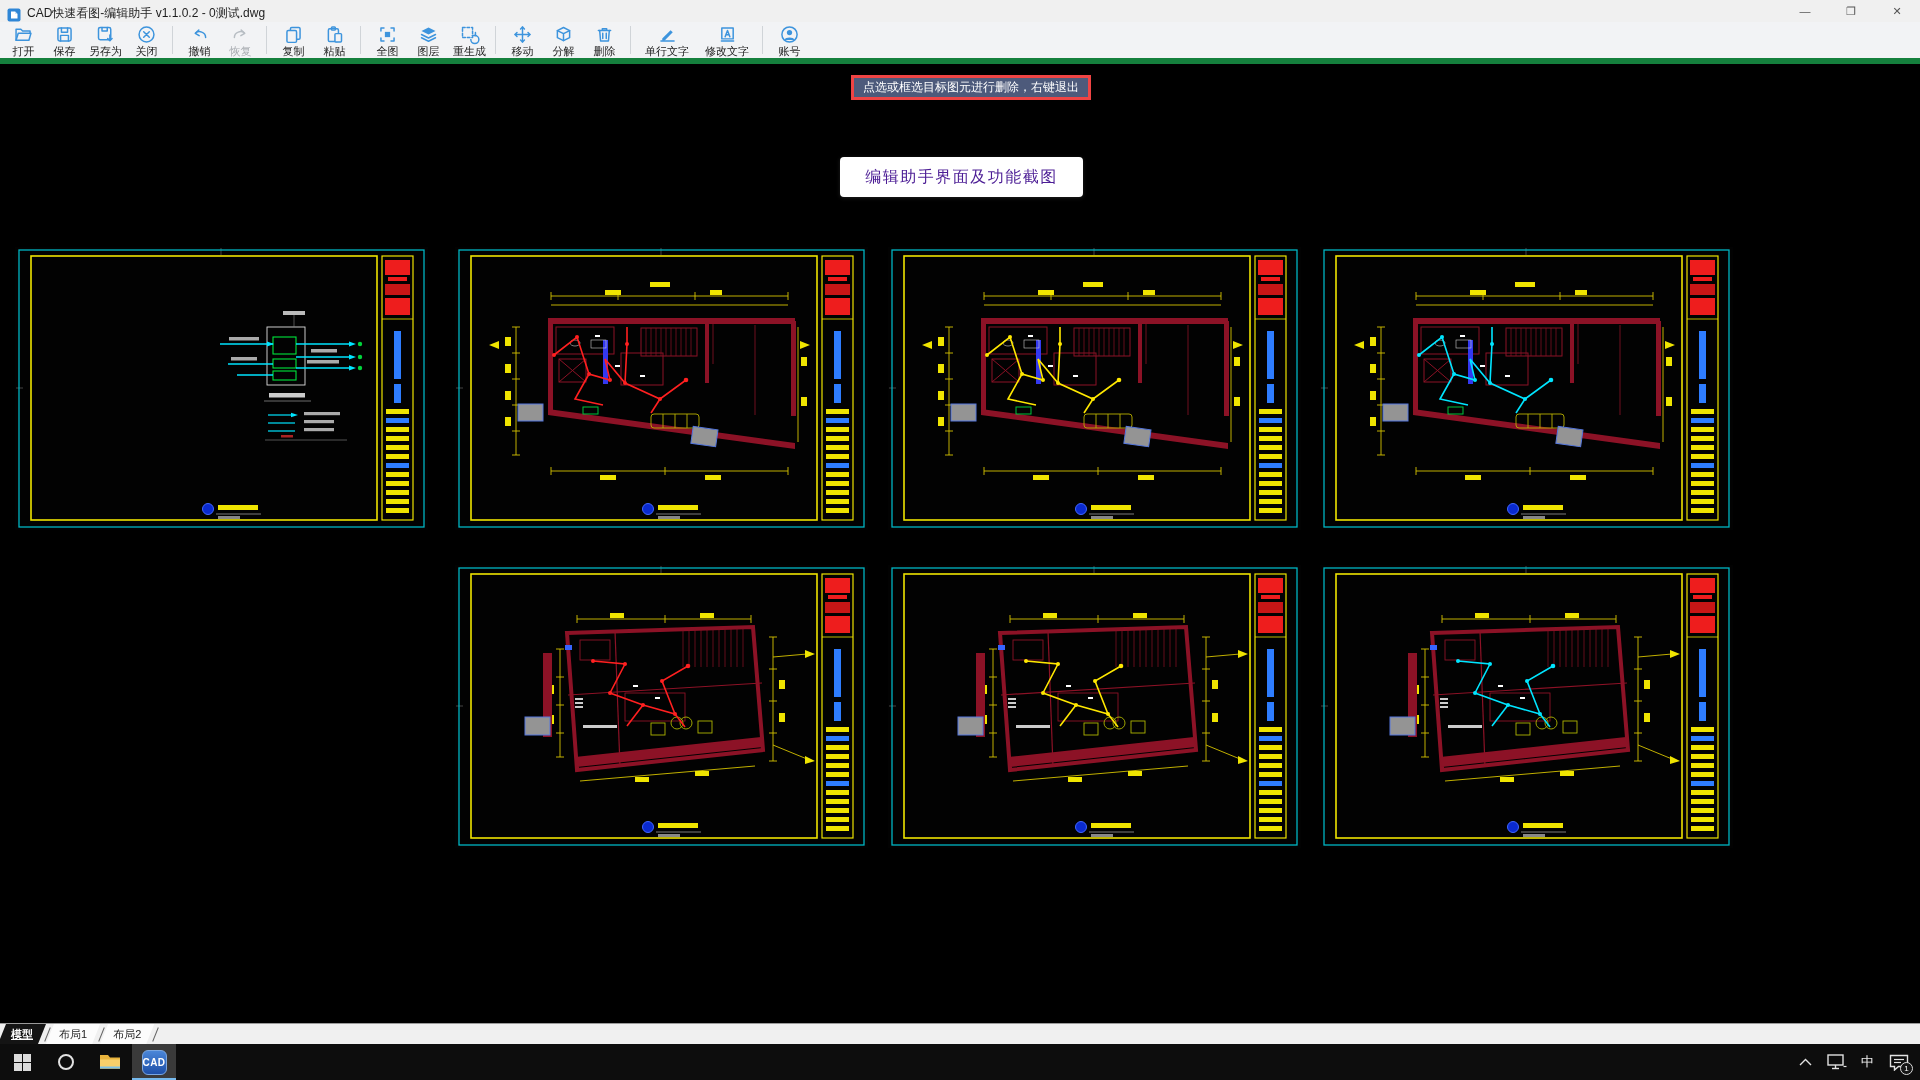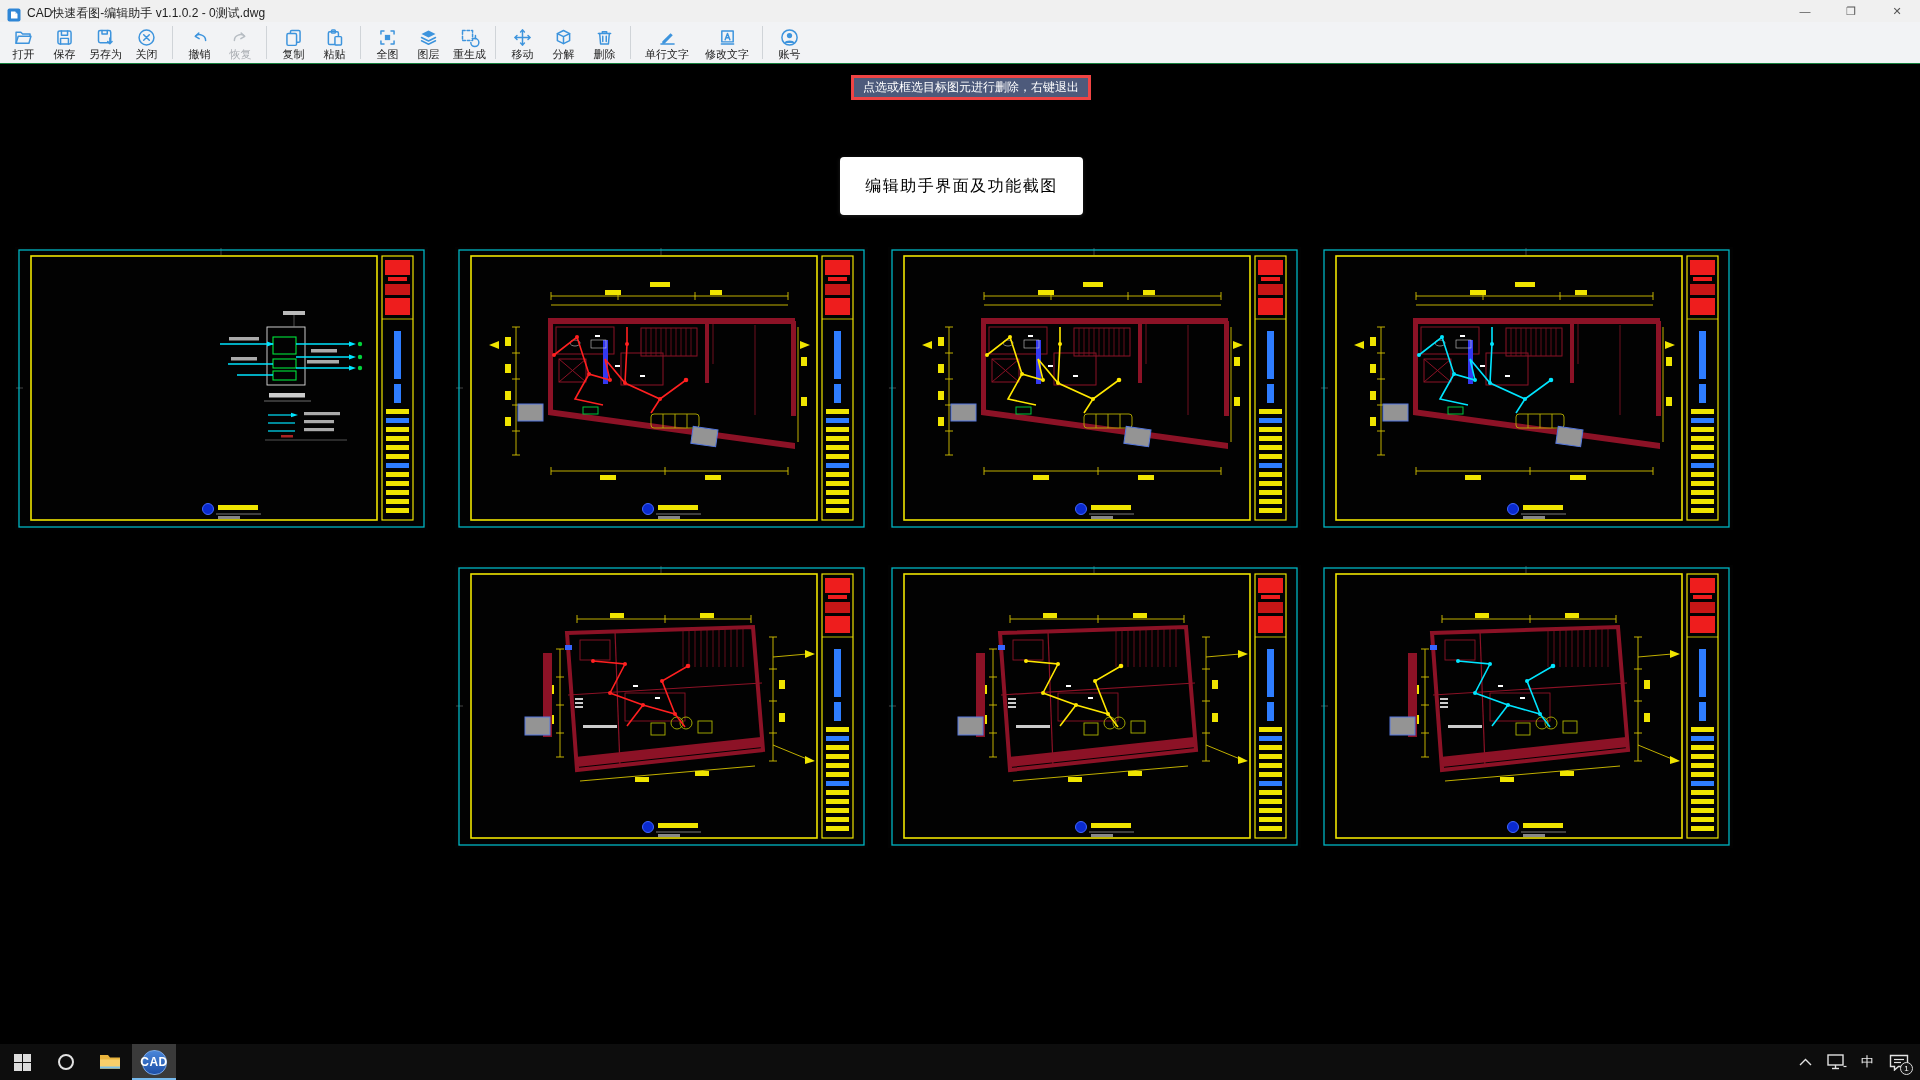--- a/index.html
+++ b/index.html
@@ -6,56 +6,56 @@
   html,body{width:1920px;height:1080px;overflow:hidden;background:#000;
     font-family:"Liberation Sans",sans-serif}
   
   .app{position:absolute;left:0;top:0;width:1920px;height:1044px;background:#000}
   .titlebar{height:22px;background:#f0f0f0;display:flex;align-items:flex-end;padding-left:7px;gap:6px}
   .app-ico{width:14px;height:14px;flex:0 0 auto}
   .titlebar .title{font-size:12px;color:#1d1d1d}
   .win-controls{margin-left:auto;display:flex;height:100%}
   .wc{width:46px;height:100%;display:flex;align-items:center;justify-content:center;color:#555;font-size:11px}
   
-  .toolbar{height:42px;background:#f2f3f5;border-bottom:1px solid #15803d;display:flex;align-items:stretch;padding:0 3px}
+  .toolbar{height:42px;background:#f2f3f5;border-bottom:6px solid #15803d;display:flex;align-items:stretch;padding:0 3px}
   .tb-btn{width:41px;display:flex;flex-direction:column;align-items:center;justify-content:center;gap:0;padding-top:2px;cursor:default}
   .tb-btn.wide{width:60px}
   .tb-ic{height:22px;display:flex;align-items:center}
   .tb-ic svg{width:21px;height:21px;stroke:#3d94dd;fill:none;stroke-width:1.7;stroke-linecap:round;stroke-linejoin:round}
   .tb-btn.disabled svg{stroke:#b7bdc3}
   .tb-ic svg .fillpart{fill:#3d94dd;stroke:none}
   .tb-ic svg .bgpart{fill:#f2f3f5}
   .tb-lb{font-size:11px;color:#222;white-space:nowrap;line-height:13px}
   .tb-btn.disabled .tb-lb{color:#a9adb2}
   .tb-sep{width:1px;background:#d0d4d8;margin:4px 6px 4px 5px}
   
   .canvas{position:absolute;left:0;top:64px;width:1920px;height:959px;background:#000;overflow:hidden}
   .tooltip{position:absolute;left:851px;top:11px;background:#4d5a7b;border:3px solid #ef4444;
     color:#fff;font-size:12px;line-height:16px;padding:1px 9px 2px;white-space:nowrap}
-  .overlay-btn{position:absolute;left:840px;top:93px;width:243px;height:58px;background:#fff;
-    border:none;border-radius:4px;color:#000000;font-size:16px;letter-spacing:1.5px;
+  .overlay-btn{position:absolute;left:840px;top:93px;width:243px;height:40px;background:#fff;
+    border:none;border-radius:4px;color:#4c1d95;font-size:16px;letter-spacing:1.5px;
     font-family:Liberation Sans, sans-serif;box-shadow:0 1px 4px rgba(255,255,255,.12);cursor:pointer}
   .sheet{position:absolute;width:413px;height:283px}
   .sheet svg{width:100%;height:100%;display:block}
   
   .tabbar{position:absolute;bottom:0;left:0;width:100%;height:21px;background:#f0f0f0;
     border-top:1px solid #9a9a9a;display:flex;align-items:stretch;padding-left:3px}
   .tab{font-size:11px;display:flex;align-items:center;justify-content:center;padding:0 13px;
     clip-path:polygon(8px 0,100% 0,calc(100% - 8px) 100%,0 100%);margin-left:-5px;cursor:pointer}
   .tab.active{background:#141414;color:#fff;text-decoration:underline;font-weight:bold}
   .tab.plain{background:#fcfcfc;color:#1c1c1c}
   .tab-slash{width:1px;height:15px;background:#666;transform:rotate(22deg);margin:3px 3px 0 1px}
   
   .taskbar{position:absolute;left:0;bottom:0;width:1920px;height:36px;background:#0d0d0d;
     display:flex;align-items:stretch}
   .tk-item{width:44px;display:flex;align-items:center;justify-content:center;position:relative;cursor:pointer}
   .tk-item.active-app{background:#3a3a3a}
   .tk-item.active-app::after{content:"";position:absolute;left:0;bottom:0;width:100%;height:2px;background:#76b9ec}
-  .cad-chip{width:25px;height:25px;border-radius:12px;background:linear-gradient(#4a86d8,#1d4fa8);
-    color:#fff;font-size:12px;font-weight:bold;display:flex;align-items:center;justify-content:center;
+  .cad-chip{width:25px;height:25px;border-radius:6px;background:linear-gradient(#4a86d8,#1d4fa8);
+    color:#fff;font-size:10px;font-weight:bold;display:flex;align-items:center;justify-content:center;
     border:1px solid #7aa6e0;letter-spacing:.5px}
   .tray{margin-left:auto;display:flex;align-items:stretch;padding-right:6px}
   .tray .tk-item{width:31px}
   .ime{color:#eee;font-size:13px}
   .badge{position:absolute;right:1px;bottom:5px;width:13px;height:13px;border-radius:50%;
     background:#161616;border:1px solid #dcdcdc;color:#fff;font-size:8px;line-height:11px;
     display:flex;align-items:center;justify-content:center}
 </style>
 </head>
 <body>
@@ -1013,20 +1013,28 @@
 </g>
 <g fill="#ffffff">
               <rect x="178" y="120" width="5" height="2"></rect>
               <rect x="200" y="132" width="5" height="2"></rect>
             </g>
 </svg>
         </div>
       </div>
   </div>
 
+  <div class="tabbar" id="tabbar">
+      <div class="tab active">模型</div>
+      <div class="tab-slash"></div>
+      <div class="tab plain">布局1</div>
+      <div class="tab-slash"></div>
+      <div class="tab plain">布局2</div>
+      <div class="tab-slash"></div>
+    </div>
 </div>
 
 <div class="taskbar">
   <div class="tk-item">
     <svg width="17" height="17" viewBox="0 0 17 17">
         <g fill="#dcdcdc">
           <rect x="0" y="0" width="8" height="8"></rect>
           <rect x="9" y="0" width="8" height="8"></rect>
           <rect x="0" y="9" width="8" height="8"></rect>
           <rect x="9" y="9" width="8" height="8"></rect>

